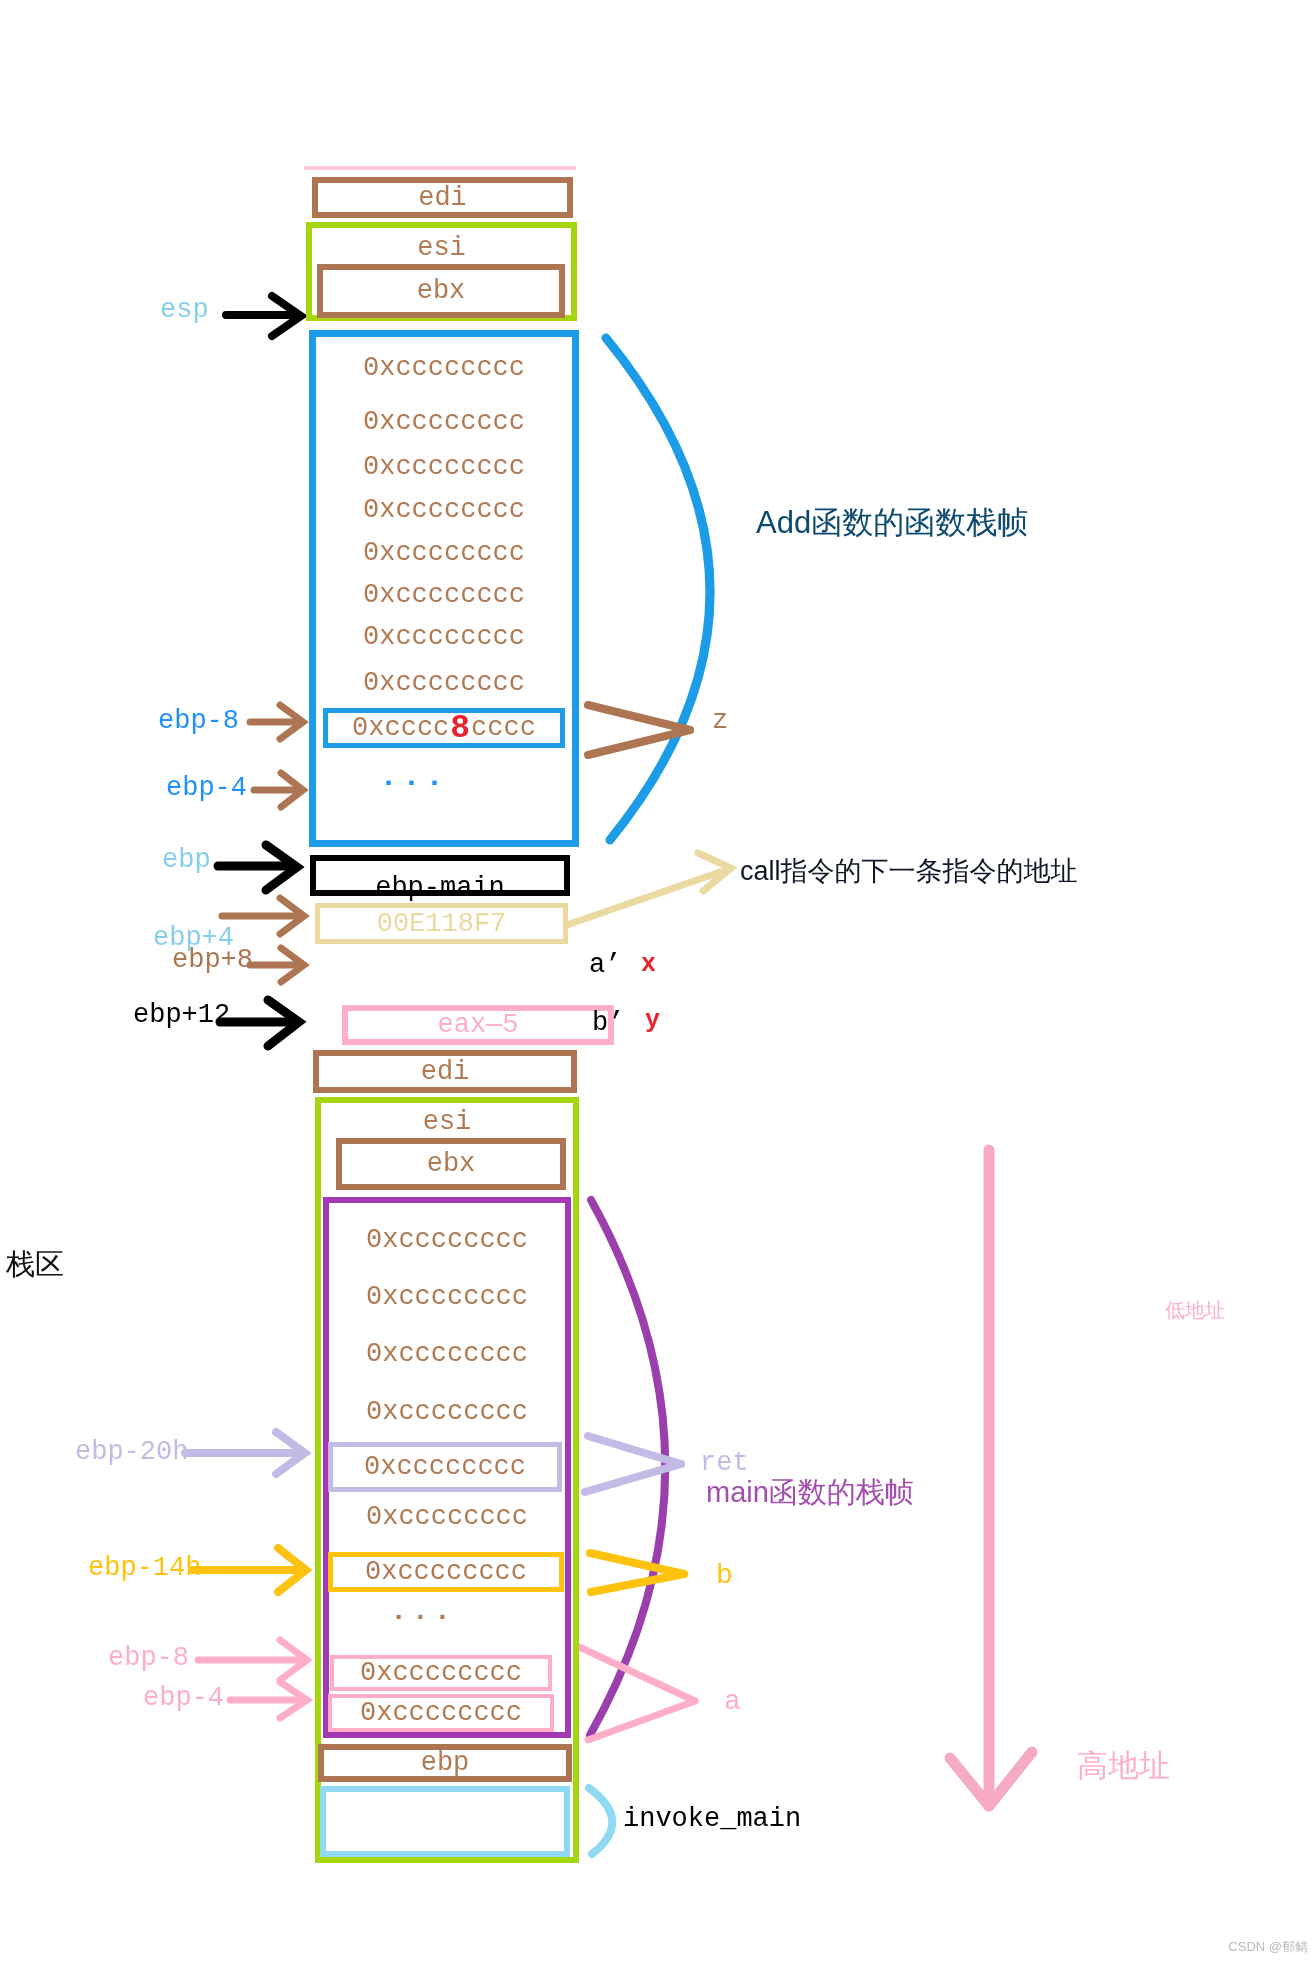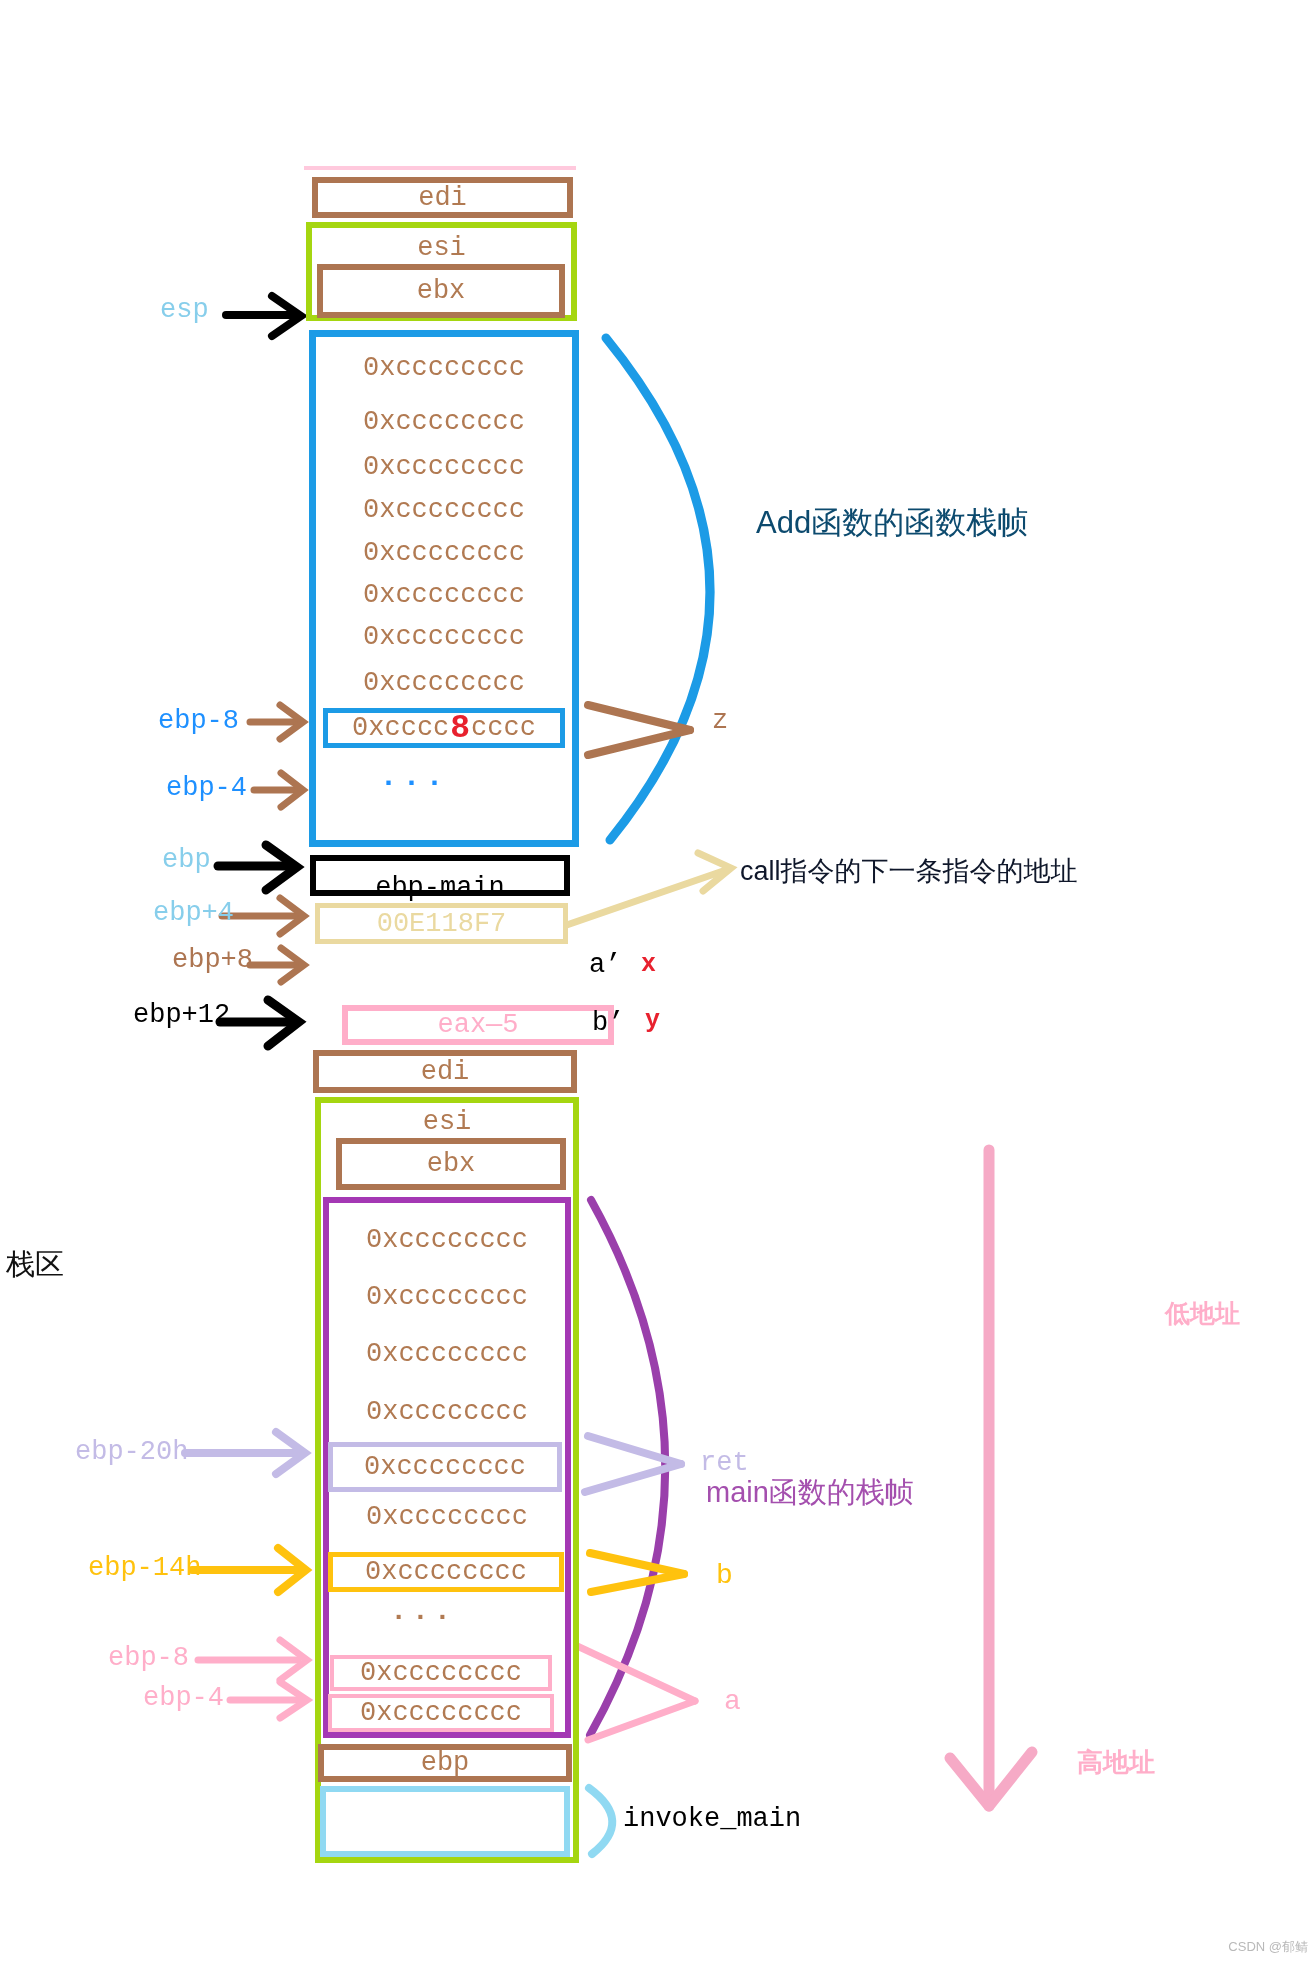--- a/index.html
+++ b/index.html
@@ -182,21 +182,21 @@
   <div class="abs lbl mono" style="left:166px;top:773px;color:#1e90ff;">ebp-4</div>
 
   <div class="abs cn" style="left:756px;top:502px;color:#0c4a6e;font-size:31px;white-space:nowrap;">Add函数的函数栈帧</div>
   <div class="abs lbl mono" style="left:712px;top:706px;color:#ad7551;">z</div>
 
   <div class="abs lbl mono" style="left:162px;top:845px;color:#87ceeb;">ebp</div>
   <div class="box b-black ctr" style="left:310px;top:855px;width:260px;height:41px;">
     <span class="lbl mono" style="color:#000;margin-top:24px;">ebp-main</span>
   </div>
 
-  <div class="abs lbl mono" style="left:153px;top:898px;color:#87ceeb;text-align:right;">ebp+4</div>
+  <div class="abs lbl mono" style="left:153px;top:923px;color:#87ceeb;text-align:right;">ebp+4</div>
   <div class="box b-khaki ctr" style="left:315px;top:903px;width:253px;height:41px;">
     <span class="lbl mono" style="color:#ead9a0;text-align:right;">00E118F7</span>
   </div>
   <div class="abs cn" style="left:740px;top:853px;color:#0f172a;font-size:27px;white-space:nowrap;">call指令的下一条指令的地址</div>
 
   <div class="abs lbl mono" style="left:172px;top:945px;color:#ad7551;">ebp+8</div>
   <div class="abs lbl mono" style="left:589px;top:950px;color:#000;">a’</div>
   <div class="abs lbl mono" style="left:641px;top:950px;color:#e8212e;font-size:25px;font-weight:bold;">x</div>
 
   <div class="abs lbl mono" style="left:133px;top:1000px;color:#000;">ebp+12</div>
@@ -254,18 +254,18 @@
   <div class="abs lbl mono" style="left:716px;top:1560px;color:#ffc20e;font-size:28px;">b</div>
   <div class="abs lbl mono" style="left:724px;top:1686px;color:#ffaec9;font-size:28px;">a</div>
 
   <div class="box b-brown ctr" style="left:318px;top:1744px;width:254px;height:38px;">
     <span class="reg-text">ebp</span>
   </div>
   <div class="box b-sky" style="left:320px;top:1786px;width:250px;height:71px;"></div>
   <div class="abs lbl mono" style="left:623px;top:1804px;color:#000;">invoke_main</div>
 
   <div class="abs cn" style="left:6px;top:1245px;color:#111;font-size:29px;">栈区</div>
-  <div class="abs cn" style="left:1165px;top:1297px;color:#ffaec9;font-size:25px;font-weight:bold;">低地址</div>
-  <div class="abs cn" style="left:1077px;top:1745px;color:#ffaec9;font-size:26px;font-weight:bold;">高地址</div>
+  <div class="abs cn" style="left:1165px;top:1297px;color:#ffaec9;font-size:20px;">低地址</div>
+  <div class="abs cn" style="left:1077px;top:1745px;color:#ffaec9;font-size:31px;">高地址</div>
 
   <div class="abs wm" style="left:1100px;top:1938px;width:208px;text-align:right;">CSDN @郁鲭</div>
 
 </div>
 
 </body></html>

